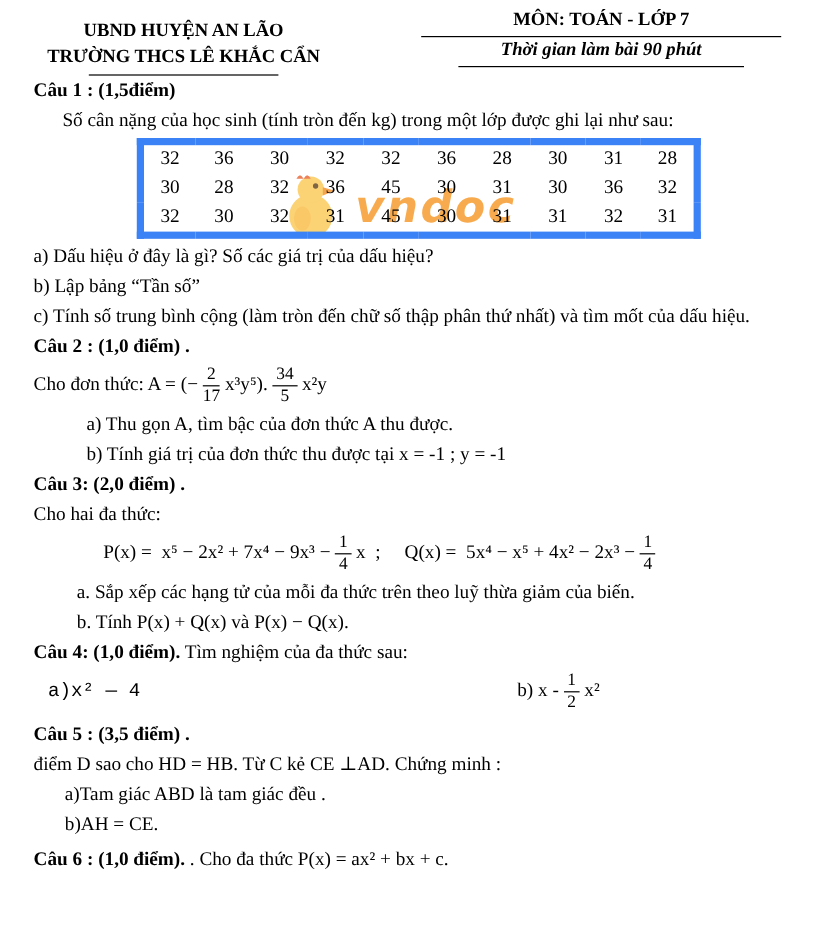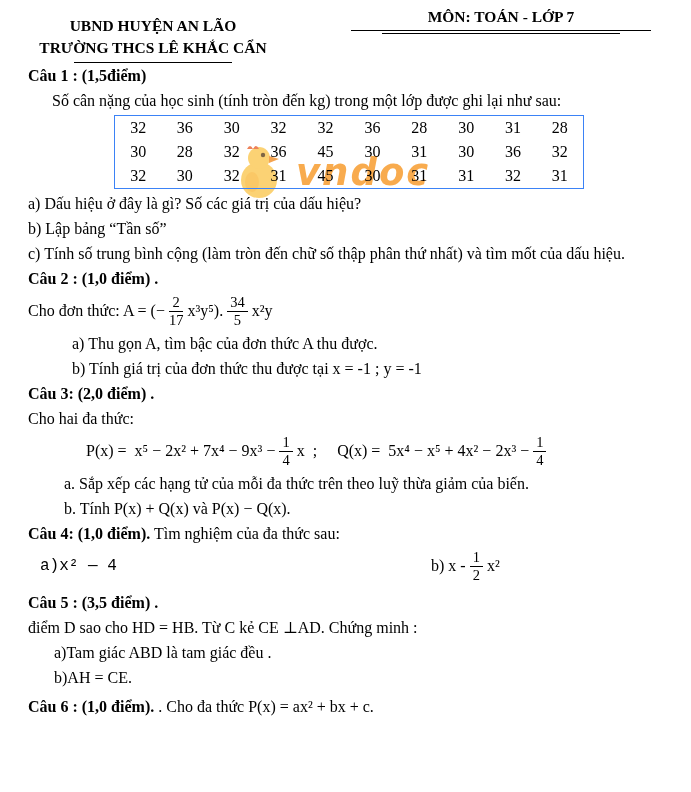--- a/index.html
+++ b/index.html
@@ -26,21 +26,21 @@
   .line { line-height: 25px; min-height: 25px; position: relative; z-index: 1; }
   .bold { font-weight: bold; }
   .ind-sm { padding-left: 14px; }
   .ind-1 { padding-left: 24px; }
   .ind-2 { padding-left: 36px; }
   .ind-3 { padding-left: 44px; }
   .ind-4 { padding-left: 26px; }
   .mt-4 { margin-top: 4px; }
 
   
-  table.weights { border-collapse: collapse; border: 1px solid #3b82f6; margin: 2px 0 2px 86px; width: 470px; position: relative; z-index: 1; background: transparent; }
+  table.weights { border-collapse: collapse; border: 6px solid #3b82f6; margin: 2px 0 2px 86px; width: 470px; position: relative; z-index: 1; background: transparent; }
   table.weights td { width: 47px; text-align: center; padding: 0; line-height: 24px; }
 
   
   .watermark { position: absolute; left: 232px; top: 142px; display: flex; align-items: center; gap: 8px; z-index: 0; opacity: 0.78; }
   .wm-text { font-family: "DejaVu Sans", sans-serif; font-weight: bold; font-size: 37px; color: #f7941d; letter-spacing: 2px; font-style: italic; }
 
   
   .formula { display: flex; align-items: center; min-height: 40px; line-height: 22px; position: relative; z-index: 1; }
   .formula .seg { white-space: pre; }
   .frac { display: inline-block; text-align: center; line-height: 1.15; font-size: 14.5px; margin: 0 4px; }
@@ -72,20 +72,21 @@
 
   <div class="header">
     <div class="header-left">
       <div>UBND HUYỆN AN LÃO</div>
       <div>TRƯỜNG THCS LÊ KHẮC CẨN</div>
       <div class="rule rule-left"></div>
     </div>
     <div class="header-right">
       <div>MÔN: TOÁN - LỚP 7</div>
       <div class="rule rule-r1"></div>
+      <div class="hr3">Thời gian làm bài  90 phút</div>
       <div class="rule rule-r2"></div>
     </div>
   </div>
 
   <div class="content">
 
     <div class="line bold">Câu 1 : (1,5điểm)</div>
     <div class="line ind-1">Số cân nặng của học sinh (tính tròn đến kg) trong một lớp được ghi lại như sau:</div>
 
     <table class="weights">

